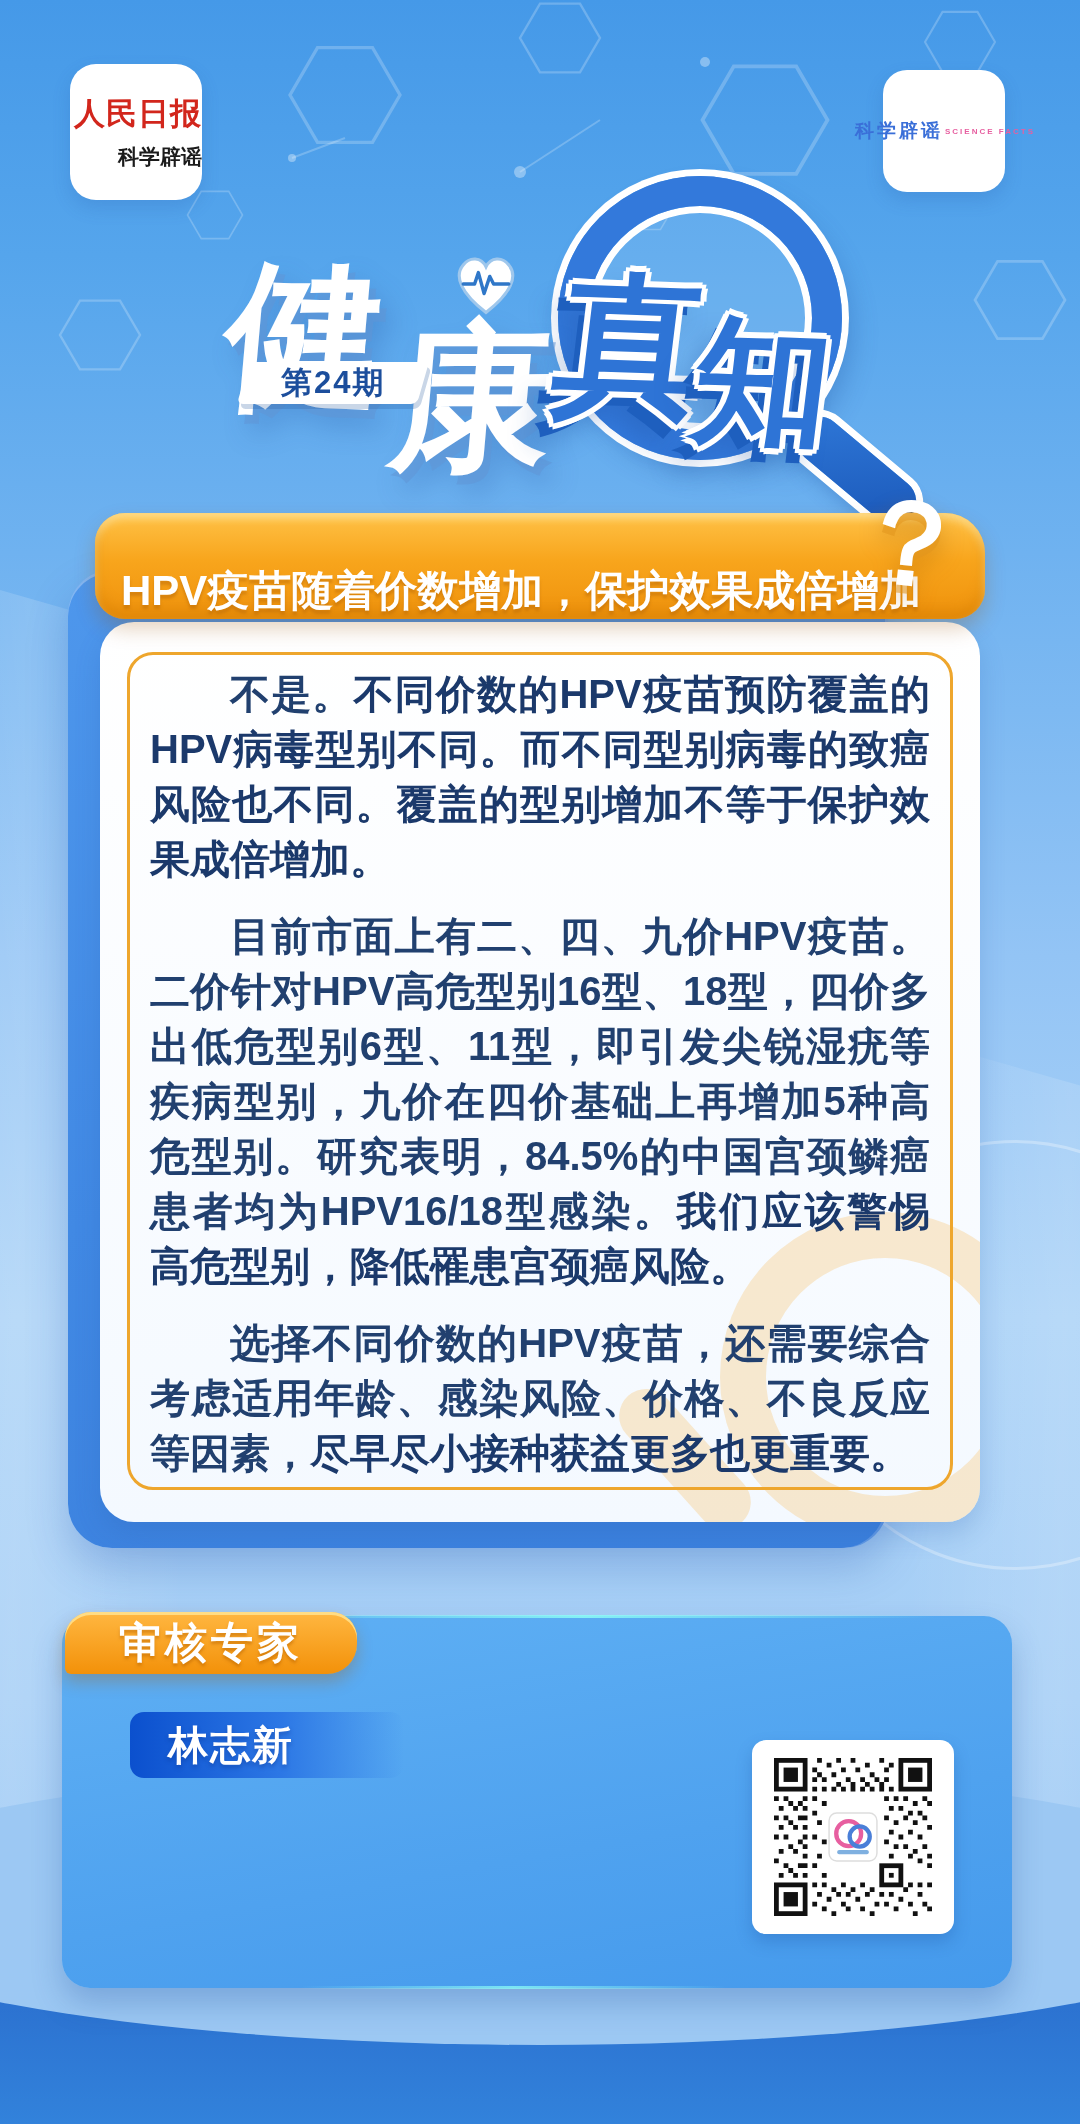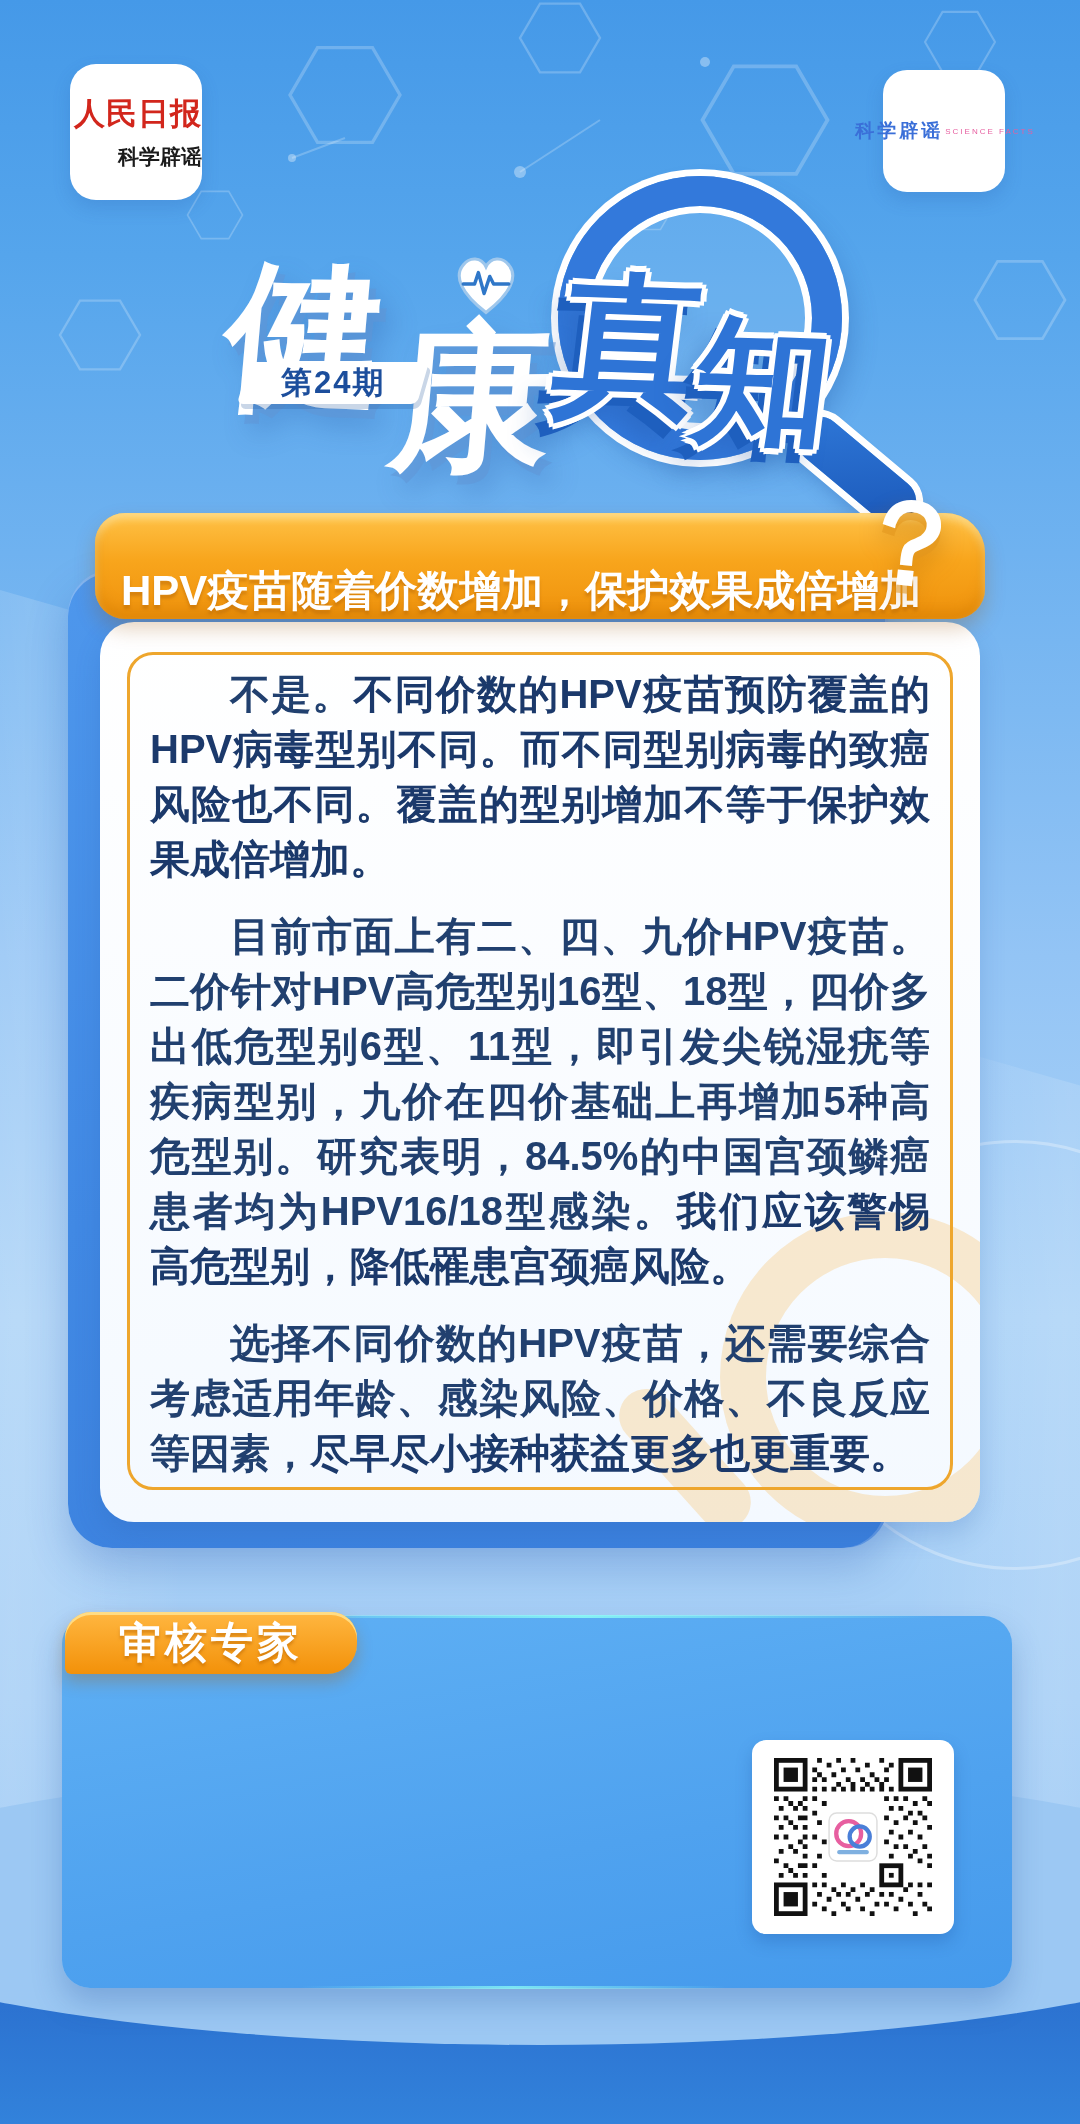--- a/index.html
+++ b/index.html
@@ -28,21 +28,21 @@
   .logo-pd { position:absolute; left:70px; top:64px; width:132px; height:136px; background:#fff;
     border-radius:26px; box-shadow:0 8px 18px rgba(40,90,170,.20);
     display:flex; flex-direction:column; align-items:flex-end; justify-content:center; gap:8px; }
   .logo-pd .t1 { font-family:"Liberation Serif","DejaVu Serif",serif; color:#D2261C;
     font-size:31px; font-weight:900; letter-spacing:1px; white-space:nowrap; }
   .logo-pd .t2 { font-size:21px; color:#1b1b1b; font-weight:800; white-space:nowrap; }
   .logo-sf { position:absolute; left:883px; top:70px; width:122px; height:122px; background:#fff;
     border-radius:24px; box-shadow:0 8px 18px rgba(40,90,170,.20);
     display:flex; flex-direction:row; align-items:center; justify-content:center; gap:2px; }
   .logo-sf .t1 { font-size:19px; color:#3A6FD8; font-weight:800; letter-spacing:3px; white-space:nowrap; }
-  .logo-sf .t2 { font-size:8px; color:#E75FA0; letter-spacing:2px; font-weight:400; white-space:nowrap; }
+  .logo-sf .t2 { font-size:8px; color:#E75FA0; letter-spacing:2px; font-weight:700; white-space:nowrap; }
   
   .masthead { position:absolute; left:0; top:170px; width:1080px; height:370px; }
   .lens-ring { position:absolute; left:558px; top:6px; width:284px; height:284px; border-radius:50%;
     border:30px solid #3379DB; background:rgba(255,255,255,.10);
     box-shadow:0 0 0 7px #fff, inset 0 0 0 7px #fff, 10px 14px 26px rgba(30,80,160,.30); }
   .lens-handle { position:absolute; left:802px; top:232px; width:142px; height:46px; border-radius:26px;
     background:linear-gradient(135deg,#2F78D8,#17durch52B0); background:linear-gradient(135deg,#2F78D8,#1A57B8);
     box-shadow:0 0 0 7px #fff, 8px 10px 18px rgba(30,80,160,.30);
     transform:rotate(40deg); transform-origin:0 50%; }
   .word { position:absolute; font-weight:900; line-height:1; white-space:nowrap; }
@@ -190,20 +190,21 @@
       <div class="orange-frame answer">
         <p><span>不是。</span><strong>不同价数的HPV疫苗预防覆盖的HPV病毒型别不同。而不同型别病毒的致癌风险也不同。覆盖的型别增加不等于保护效果成倍增加。</strong></p>
         <p><span>目前市面上有二、四、九价HPV疫苗。二价针对HPV高危型别16型、18型，四价多出低危型别6型、11型，即引发尖锐湿疣等疾病型别，九价在四价基础上再增加5种高危型别。研究表明，84.5%的中国宫颈鳞癌患者均为HPV16/18型感染。</span><strong>我们应该警惕高危型别，降低罹患宫颈癌风险。</strong></p>
         <p><span>选择不同价数的HPV疫苗，还需要综合考虑适用年龄、感染风险、价格、不良反应等因素，</span><strong>尽早尽小接种获益更多也更重要。</strong></p>
       </div>
     </div>
   </div>
 
   <div class="expert-tab">审核专家</div>
   <div class="expert-card">
+    <div class="name-badge">林志新</div>
     <div class="qr-box">
       <svg width="162" height="158" viewBox="0 0 33 33">
         <rect x="0" y="0" width="33" height="33" fill="#ffffff"></rect>
         <g fill="#111111">
           <rect x="0" y="0" width="7" height="7"></rect>
             <rect x="26" y="0" width="7" height="7"></rect>
             <rect x="0" y="26" width="7" height="7"></rect>
         </g>
         <g fill="#ffffff">
           <rect x="1" y="1" width="5" height="5"></rect>

